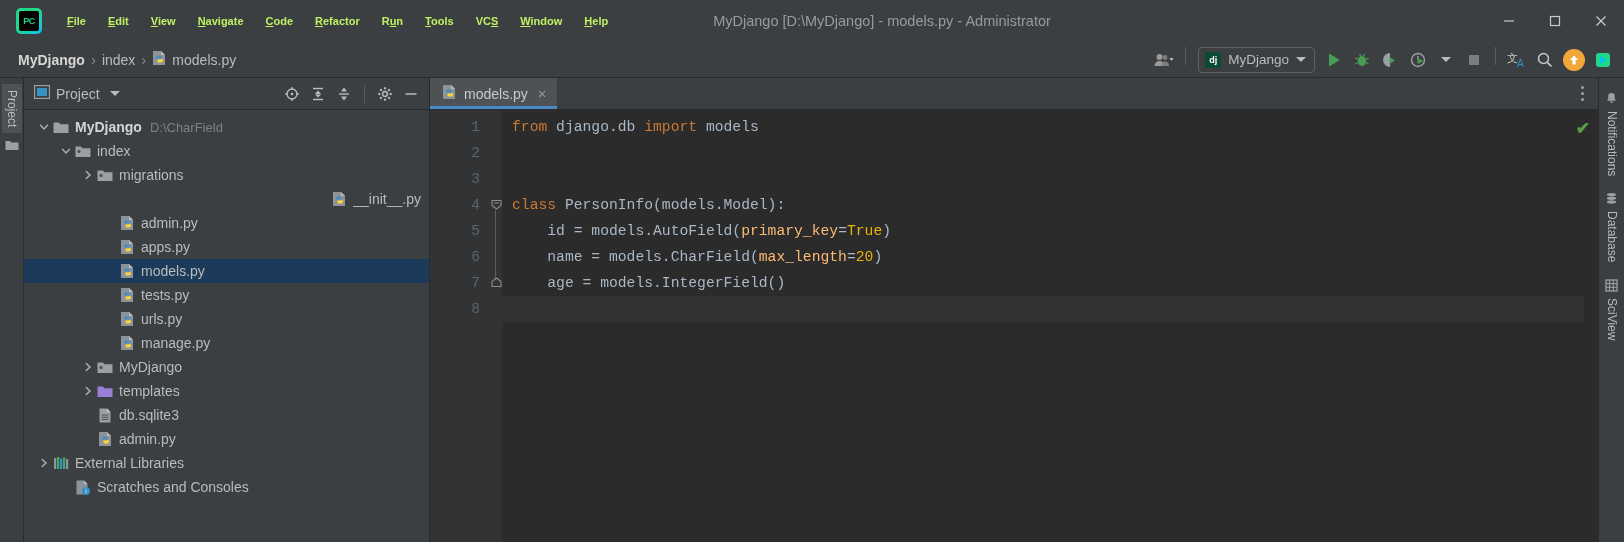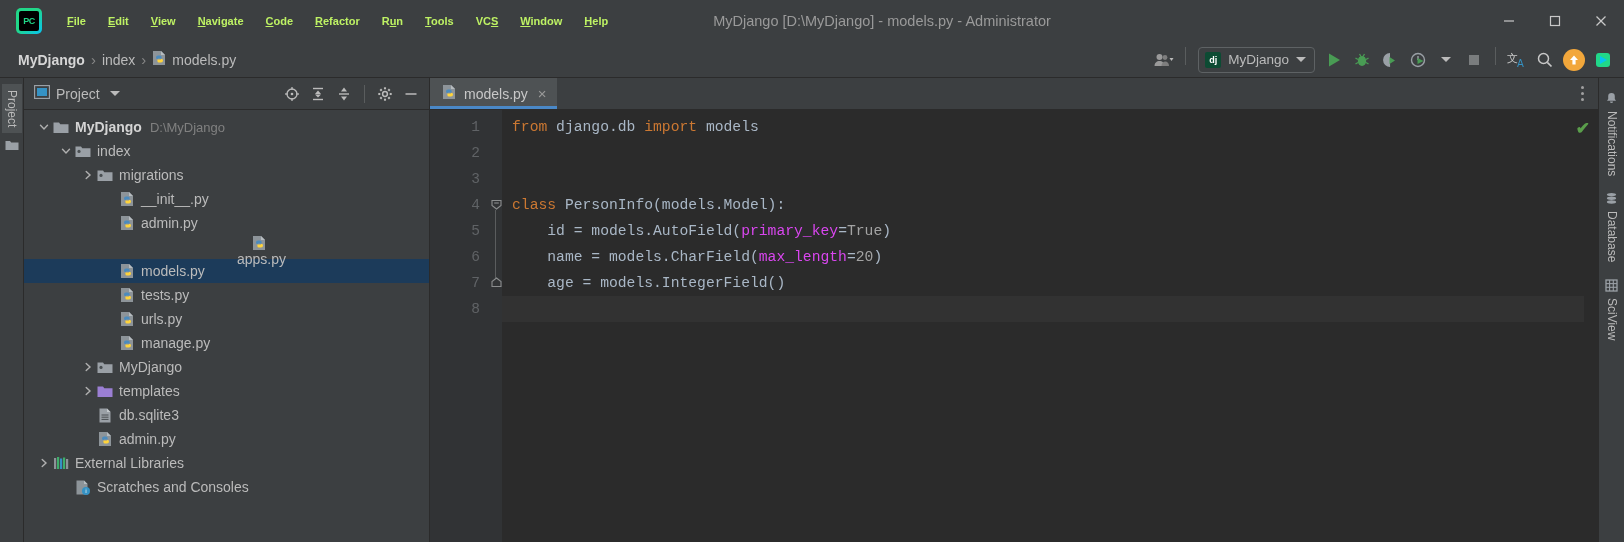--- a/index.html
+++ b/index.html
@@ -185,22 +185,22 @@
     position: relative; padding-top: 4px;
   }
   .code {
     flex: 1; padding-top: 4px; overflow: hidden;
     font-family: "Liberation Mono", monospace;
     font-size: 14.7px; background: #2b2b2b;
   }
   .cline { height: 26px; line-height: 26px; color: #a9b7c6; white-space: pre; padding-left: 10px; }
   .cline.cur { background: #323232; }
   .kw { color: #cc7832; }
-  .num { color: #a3a3a3; }
-  .arg { color: #d946ef; }
+  .num { color: #eab308; }
+  .arg { color: #fdba74; }
   .def { color: #a9b7c6; }
 
   .inspect-mark {
     position: absolute; right: 8px; top: 8px;
     color: #5a9e4b; font-size: 17px; font-weight: bold;
   }
   .scrollgutter {
     width: 14px; background: #2b2b2b; flex-shrink: 0;
   }
 
@@ -442,21 +442,21 @@
             <svg width="10" height="10" viewBox="0 0 10 10">
               <path d="M1.5 3.2 L5 7 L8.5 3.2" fill="none" stroke="#b0b0b0" stroke-width="1.4" stroke-linecap="round"></path>
             </svg>
           </span>
           <span class="ticon">
             <svg width="16" height="13" viewBox="0 0 16 13">
               <path d="M0.5 1.5 L6 1.5 L7.3 3.3 L15.5 3.3 L15.5 12 L0.5 12 Z" fill="#9aa0a6"></path>
             </svg>
           </span>
           <span class="tlabel bold">MyDjango</span>
-          <span class="tpath">D:\MyDjango</span>
+          <span class="tpath">D:\CharField</span>
         </div>
         <div class="trow" style="padding-left: 34px;">
           <span class="arrow">
             <svg width="10" height="10" viewBox="0 0 10 10">
               <path d="M1.5 3.2 L5 7 L8.5 3.2" fill="none" stroke="#b0b0b0" stroke-width="1.4" stroke-linecap="round"></path>
             </svg>
           </span>
           <span class="ticon">
             <svg width="16" height="13" viewBox="0 0 16 13">
               <path d="M0.5 1.5 L6 1.5 L7.3 3.3 L15.5 3.3 L15.5 12 L0.5 12 Z" fill="#9aa0a6"></path>
@@ -472,21 +472,21 @@
             </svg>
           </span>
           <span class="ticon">
             <svg width="16" height="13" viewBox="0 0 16 13">
               <path d="M0.5 1.5 L6 1.5 L7.3 3.3 L15.5 3.3 L15.5 12 L0.5 12 Z" fill="#9aa0a6"></path>
               <circle cx="4" cy="6.4" r="1.6" fill="#4a4f52"></circle>
             </svg>
           </span>
           <span class="tlabel">migrations</span>
         </div>
-        <div class="trow" style="padding-left: 78px;">
+        <div class="trow" style="padding-left: 78px; justify-content: flex-end;">
           <span class="arrow"></span>
           <span class="ticon">
             <svg width="15" height="16" viewBox="0 0 15 16">
               <path d="M1 1 L9 1 L13 5 L13 15 L1 15 Z" fill="#8d9499"></path>
               <path d="M9 1 L13 5 L9 5 Z" fill="#b6bcc0"></path>
               <path d="M4 7.5 a2 2 0 0 1 2-2 h2 a1.6 1.6 0 0 1 1.6 1.6 v1.4 h-3.6 v0.6 h-1 a1.6 1.6 0 0 1 -1 -1.6z" fill="#4b8bbe"></path>
               <path d="M11 10.5 a2 2 0 0 1 -2 2 h-2 a1.6 1.6 0 0 1 -1.6 -1.6 v-1.4 h3.6 v-0.6 h1 a1.6 1.6 0 0 1 1 1.6z" fill="#ffd43b"></path>
             </svg>
           </span>
           <span class="tlabel">__init__.py</span>
@@ -496,21 +496,21 @@
           <span class="ticon">
             <svg width="15" height="16" viewBox="0 0 15 16">
               <path d="M1 1 L9 1 L13 5 L13 15 L1 15 Z" fill="#8d9499"></path>
               <path d="M9 1 L13 5 L9 5 Z" fill="#b6bcc0"></path>
               <path d="M4 7.5 a2 2 0 0 1 2-2 h2 a1.6 1.6 0 0 1 1.6 1.6 v1.4 h-3.6 v0.6 h-1 a1.6 1.6 0 0 1 -1 -1.6z" fill="#4b8bbe"></path>
               <path d="M11 10.5 a2 2 0 0 1 -2 2 h-2 a1.6 1.6 0 0 1 -1.6 -1.6 v-1.4 h3.6 v-0.6 h1 a1.6 1.6 0 0 1 1 1.6z" fill="#ffd43b"></path>
             </svg>
           </span>
           <span class="tlabel">admin.py</span>
         </div>
-        <div class="trow" style="padding-left: 78px; flex-direction: column;">
+        <div class="trow" style="padding-left: 78px;">
           <span class="arrow"></span>
           <span class="ticon">
             <svg width="15" height="16" viewBox="0 0 15 16">
               <path d="M1 1 L9 1 L13 5 L13 15 L1 15 Z" fill="#8d9499"></path>
               <path d="M9 1 L13 5 L9 5 Z" fill="#b6bcc0"></path>
               <path d="M4 7.5 a2 2 0 0 1 2-2 h2 a1.6 1.6 0 0 1 1.6 1.6 v1.4 h-3.6 v0.6 h-1 a1.6 1.6 0 0 1 -1 -1.6z" fill="#4b8bbe"></path>
               <path d="M11 10.5 a2 2 0 0 1 -2 2 h-2 a1.6 1.6 0 0 1 -1.6 -1.6 v-1.4 h3.6 v-0.6 h1 a1.6 1.6 0 0 1 1 1.6z" fill="#ffd43b"></path>
             </svg>
           </span>
           <span class="tlabel">apps.py</span>

